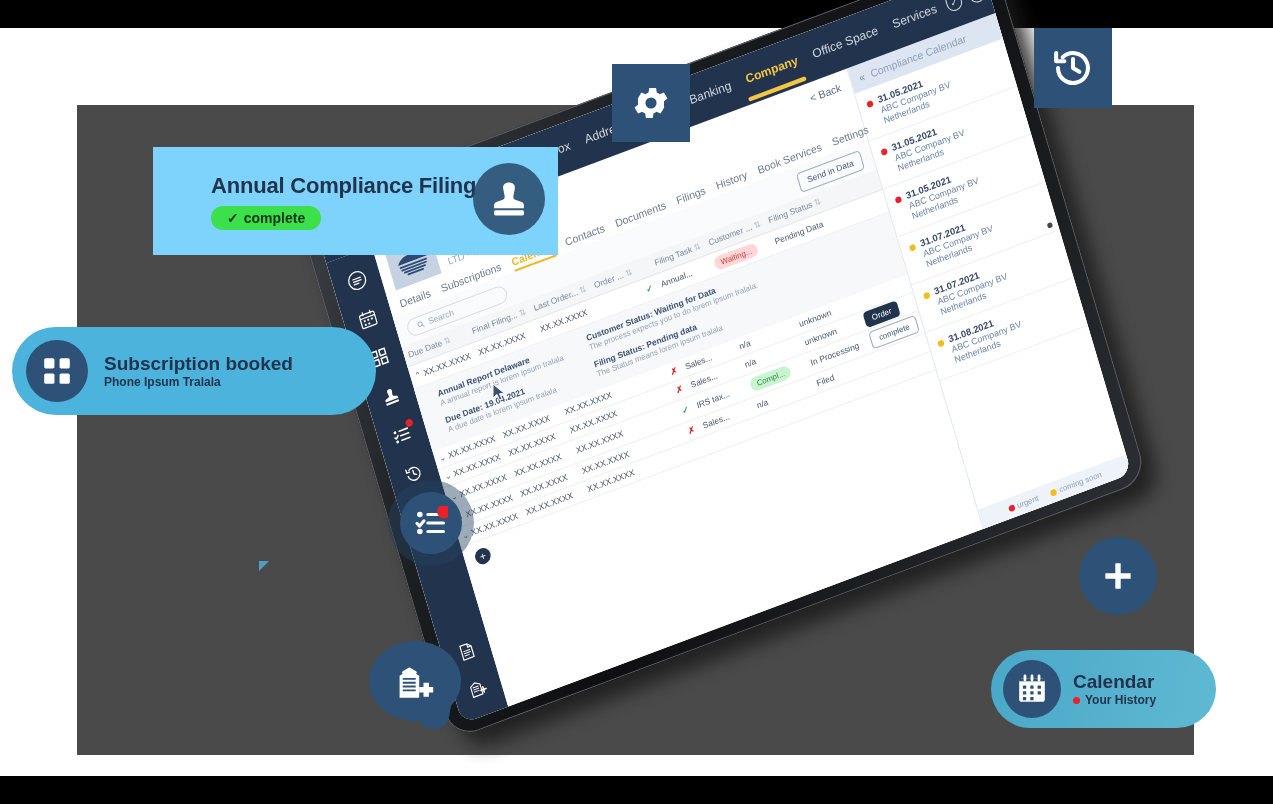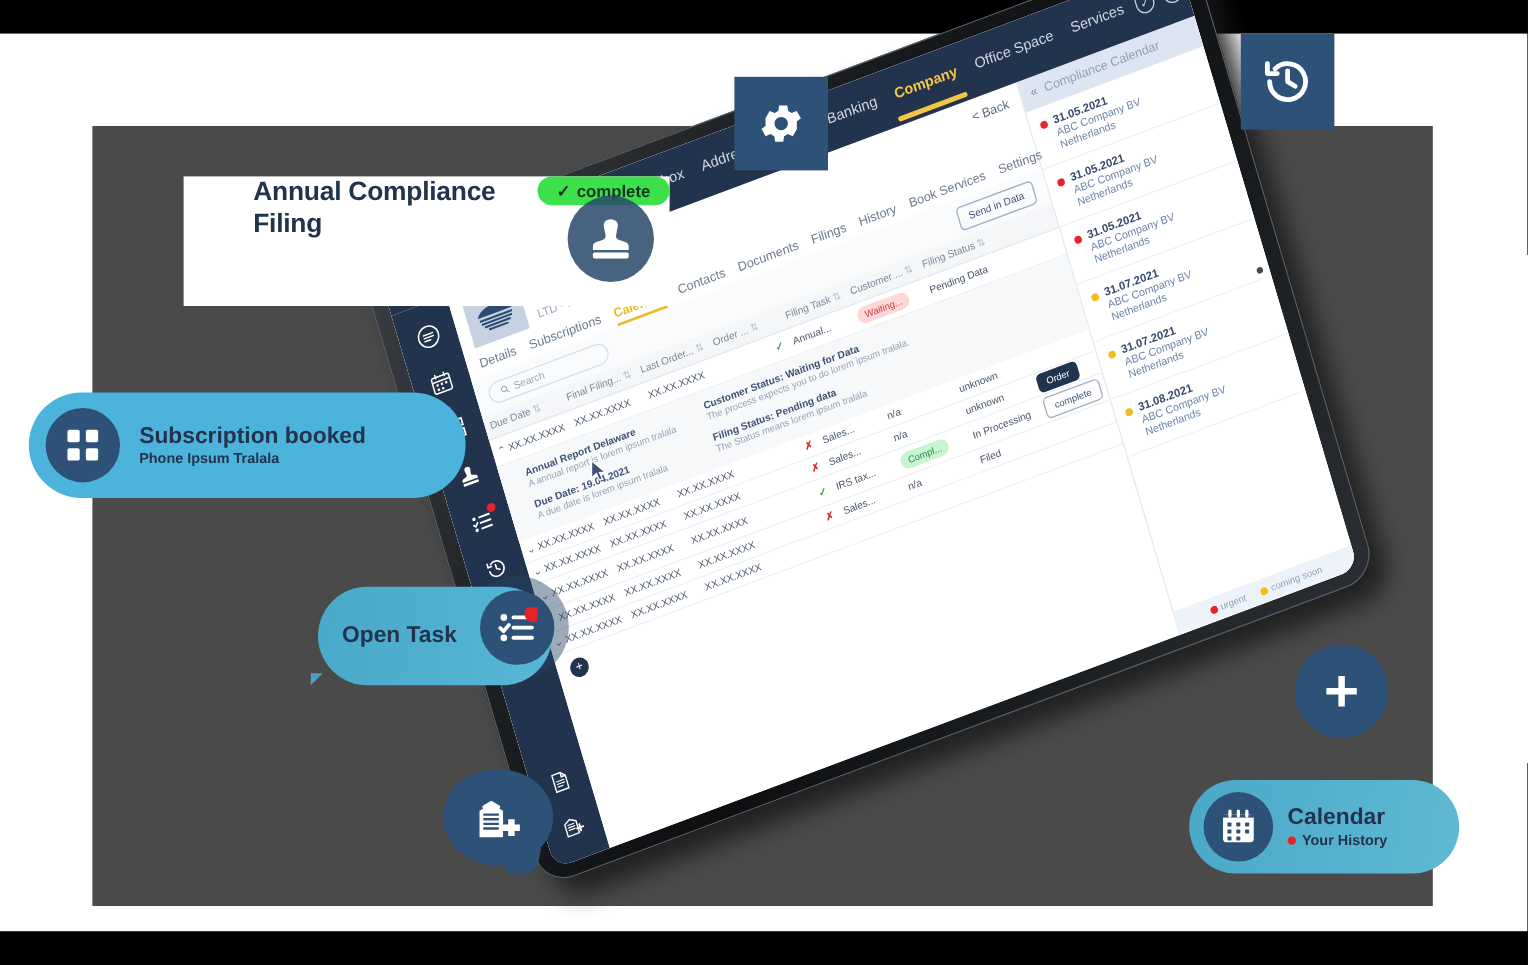--- a/index.html
+++ b/index.html
@@ -215,41 +215,41 @@
     padding: 5px; font-size: 7.5px; color: #8fa0b8; align-items: center;
   }
   .legitem { display: flex; align-items: center; gap: 3px; }
   
   .pill-card {
     position: absolute; display: flex; align-items: center;
     color: #22334d;
   }
   #pill-compliance {
     left: 153px; top: 147px; width: 405px; height: 108px;
-    background: #ffffff; padding-left: 58px; flex-direction: row;
+    background: #7dd3fc; padding-left: 58px; flex-direction: column;
     align-items: flex-start; justify-content: center; gap: 7px;
   }
   .pc-title { font-size: 22px; font-weight: bold; letter-spacing: -.2px; }
   .badge-completed {
     background: #3be04a; color: #14351b; border-radius: 14px;
     padding: 4px 16px; font-size: 14px; font-weight: bold;
     display: flex; align-items: center; gap: 5px;
   }
   .circ-icon {
     border-radius: 50%; background: #2e5277; display: flex;
     align-items: center; justify-content: center; color: #fff;
     flex: none;
   }
   #stamp-circle {
     position: absolute; left: 473px; top: 163px; width: 72px; height: 72px;
     border-radius: 50%; background: rgba(40,72,106,.85);
     display: flex; align-items: center; justify-content: center;
   }
   #pill-subscription {
-    left: 24px; top: 327px; width: 364px; height: 88px;
+    left: 12px; top: 327px; width: 364px; height: 88px;
     background: #4cb4dc; border-radius: 44px; padding-left: 14px; gap: 16px;
   }
   #pill-opentask {
     left: 265px; top: 489px; width: 195px; height: 82px;
     background: linear-gradient(100deg,#4aa8c8 0%,#56b7d6 100%);
     border-radius: 41px; padding-left: 20px;
   }
   #opentask-circle {
     position: absolute; left: 400px; top: 492px; width: 62px; height: 62px;
   }
@@ -720,23 +720,20 @@
           </g>
       </svg>
     </span>
     <span>
       <span class="pc-title-sm" style="display:block">Subscription booked</span>
       <span class="pc-sub" style="display:block">Phone Ipsum Tralala</span>
     </span>
   </div>
 
   <div id="opentask-halo"></div>
-  <div class="pill-card" id="pill-opentask">
-    <span class="pc-title-sm">Open Task</span>
-  </div>
   <div class="circ-icon" id="opentask-circle">
     <svg width="34" height="34" viewBox="0 0 22 22">
       <g stroke="#fff" stroke-width="2.1" stroke-linecap="round">
           <path d="M9 5.5h10M9 11h10M9 16.5h10"></path>
         </g>
       <circle cx="3.8" cy="5.5" r="1.8" fill="#fff"></circle>
       <path d="M1.9 11.2l1.7 1.8 2.9-3.4" fill="none" stroke="#fff" stroke-width="2" stroke-linecap="round" stroke-linejoin="round"></path>
       <circle cx="3.8" cy="16.5" r="1.8" fill="#fff"></circle>
       <circle cx="19.5" cy="3.5" r="4.6" fill="#e8222a"></circle>
     </svg>

